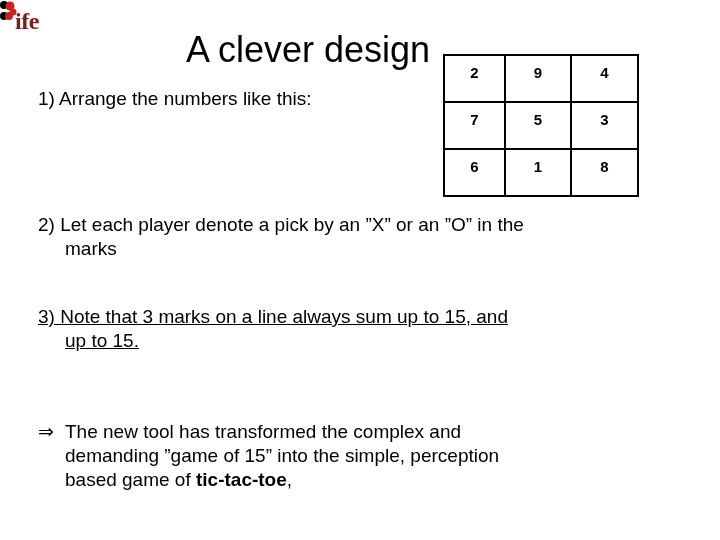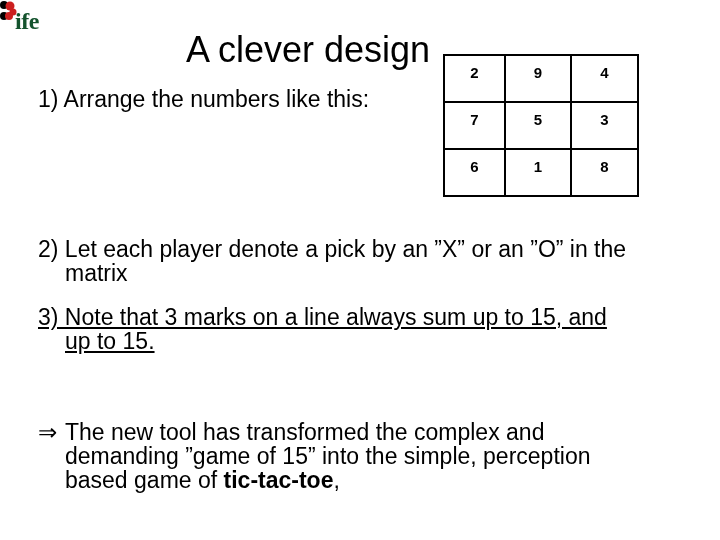--- a/index.html
+++ b/index.html
@@ -25,40 +25,40 @@
     .logo svg { position: absolute; left: 0; top: 0; }
     .logo-text {
       position: absolute;
       left: 15px;
       top: 9px;
       font-family: "Liberation Serif", serif;
       font-weight: bold;
       font-size: 24px;
       line-height: 24px;
       letter-spacing: -0.5px;
-      color: #14532d;
+      color: #7f1d1d;
     }
     .title {
       position: absolute;
       left: 186px;
       top: 33px;
       font-size: 36px;
       line-height: 34px;
       white-space: nowrap;
     }
     .point {
       position: absolute;
-      font-size: 23px;
+      font-size: 19px;
       line-height: 24px;
       white-space: nowrap;
     }
     .point .line { display: block; }
     .point .indent { padding-left: 27px; }
     #p1 { left: 38px; top: 87px; }
-    #p2 { left: 38px; top: 213px; margin-top: 24px; }
+    #p2 { left: 38px; top: 213px; }
     #p3 { left: 38px; top: 305px; text-decoration: underline; }
     #p4 { left: 38px; top: 420px; }
     .arrow { display: inline-block; width: 27px; }
     b { font-weight: bold; }
 
     .grid {
       position: absolute;
       left: 443px;
       top: 54px;
       border-collapse: collapse;
@@ -135,21 +135,21 @@
         </td>
     <td class="c2">
           <span>8</span>
         </td>
   </tr>
 </tbody>
   </table>
 
 <div class="point" id="p2">
   <span class="line">2) Let each player denote a pick by an ”X” or an ”O” in the</span>
-  <span class="line indent">matrix</span>
+  <span class="line indent">marks</span>
 </div>
 
 <div class="point" id="p3">
   <span class="line">3) Note that 3 marks on a line always sum up to 15, and</span>
   <span class="line indent">up to 15.</span>
 </div>
 
 <div class="point" id="p4">
   <span class="line">
     <span class="arrow">⇒</span><span>The new tool has transformed the complex and</span>

